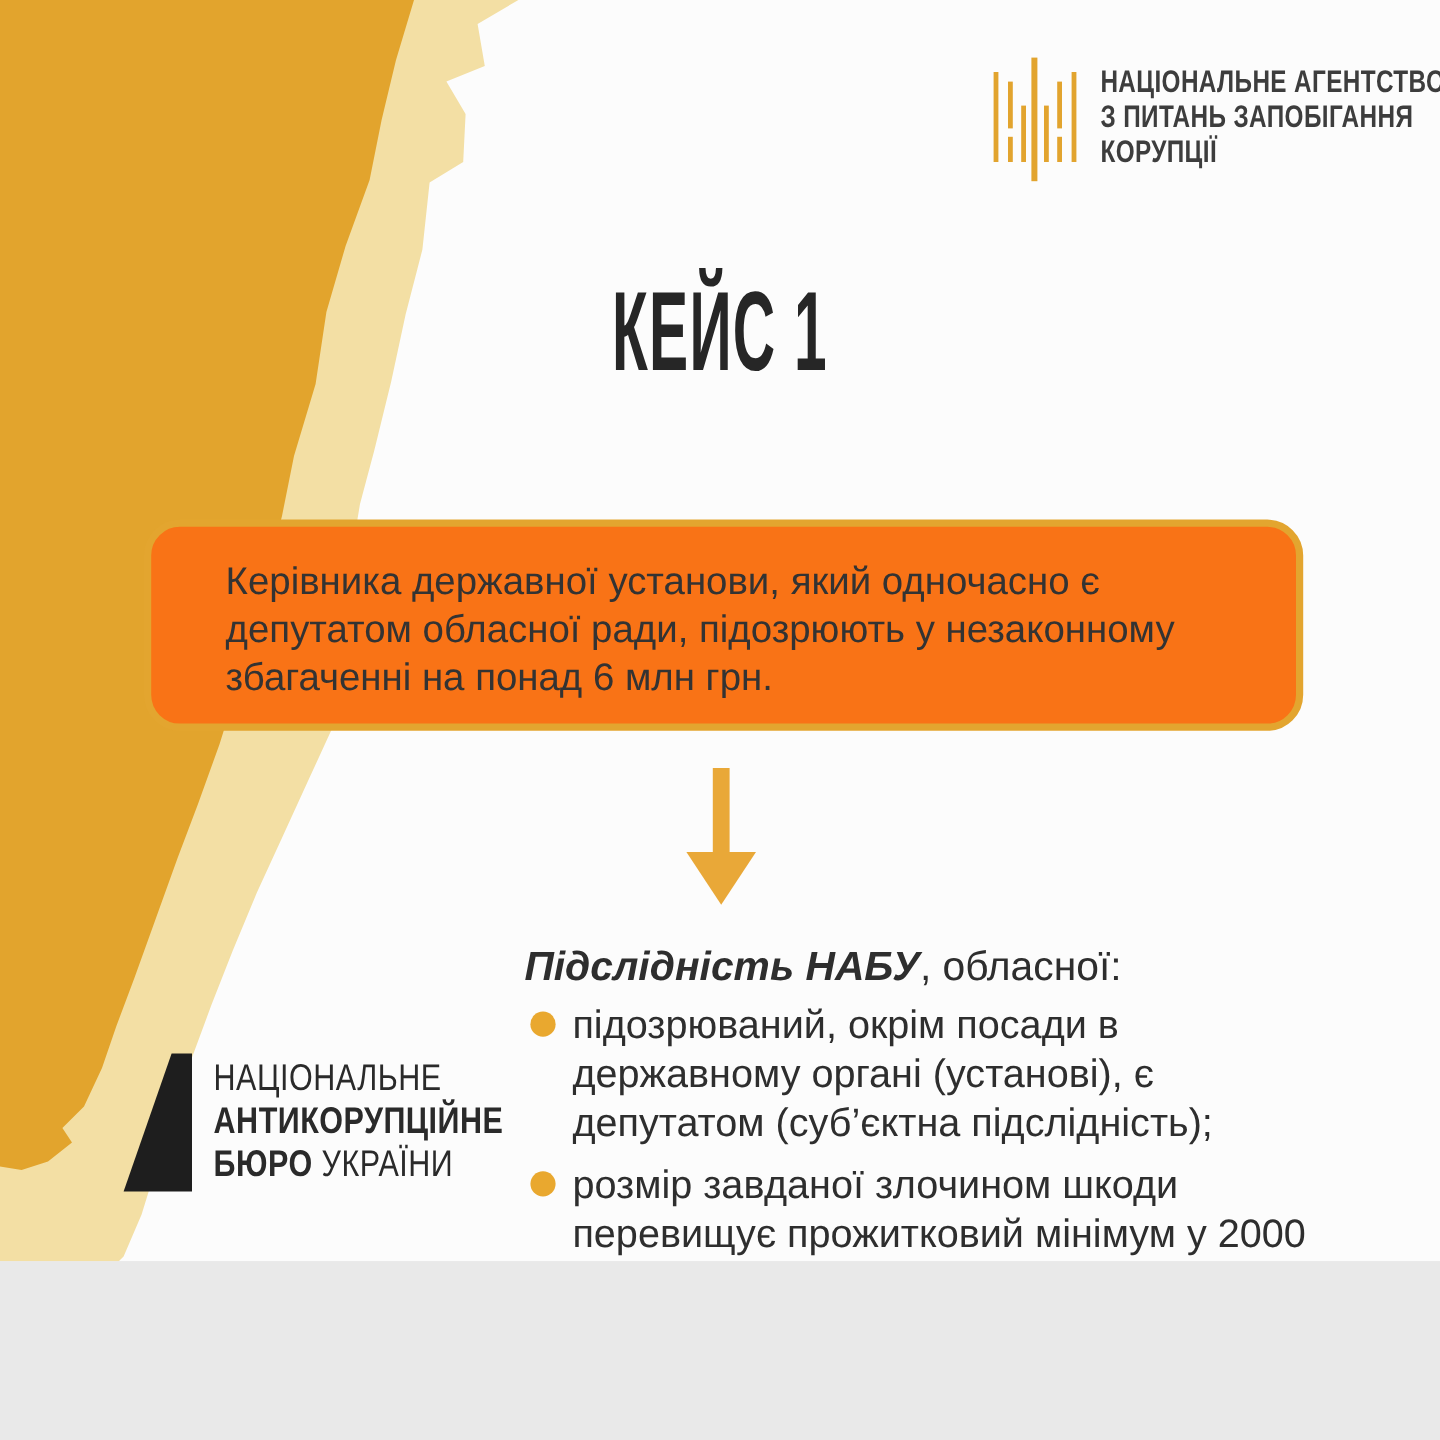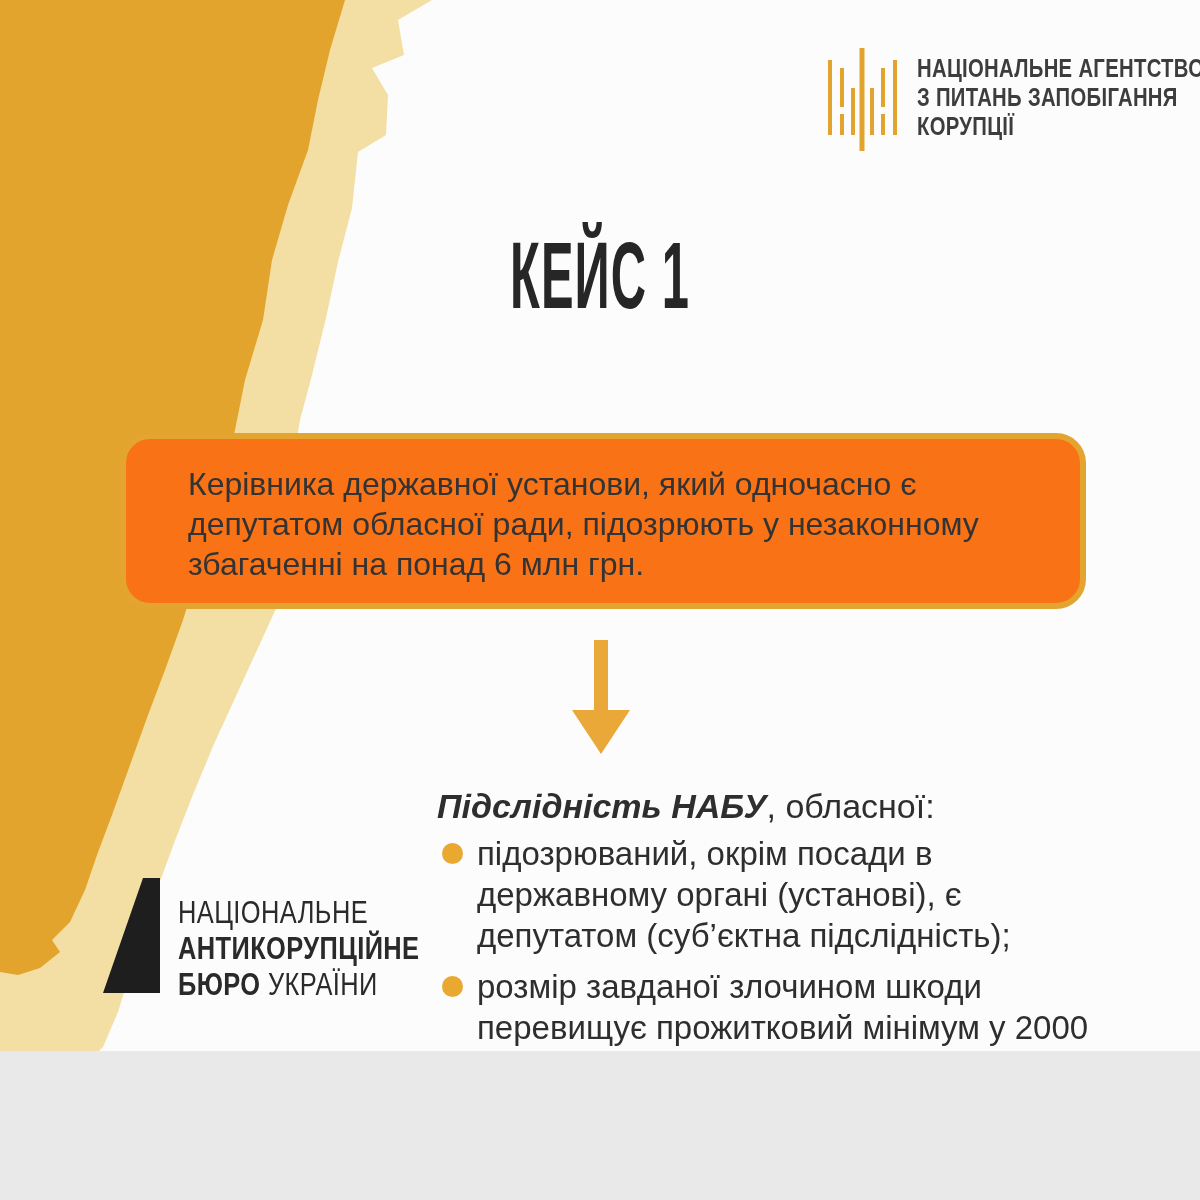--- a/index.html
+++ b/index.html
@@ -100,21 +100,21 @@
     margin-left: 14px;
     width: 620px;
     font-size: 33px;
     line-height: 41px;
     color: #2E2E2E;
   }
 
   
   .nabu { position: absolute; left: 102px; top: 876px; display: flex; }
   .nabu-mark-svg { display: block; }
-  .nabu-text { margin-left: 16px; margin-top: 19px; color: #2A2A2A; }
+  .nabu-text { margin-left: 16px; margin-top: 4px; color: #2A2A2A; }
   .nabu-line {
     display: block;
     transform: scaleX(0.82);
     transform-origin: left top;
     white-space: nowrap;
     font-size: 31px;
     line-height: 36px;
     letter-spacing: 0.5px;
     font-weight: 400;
   }

